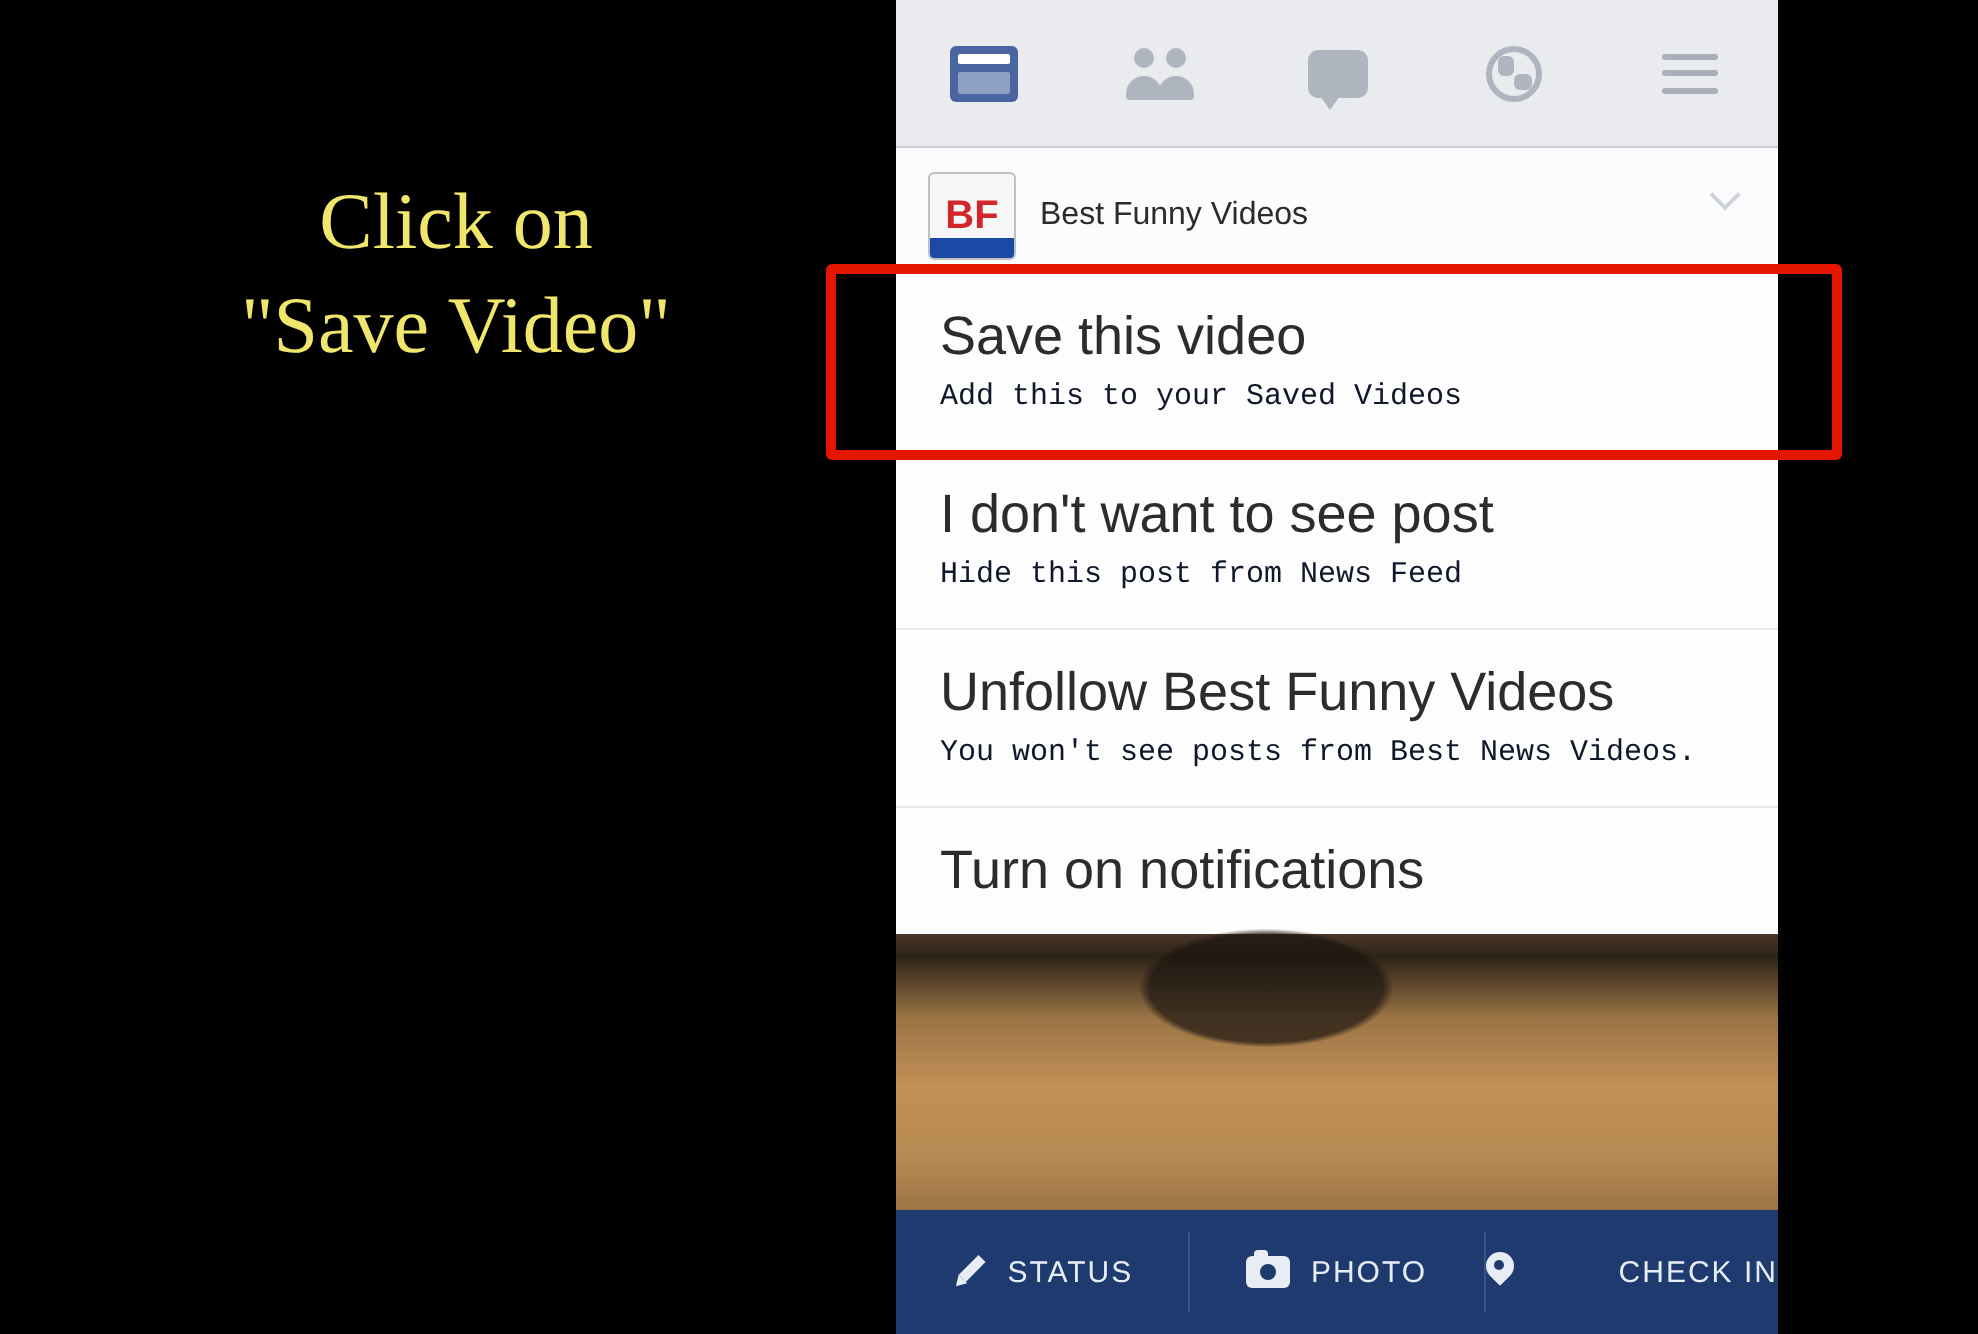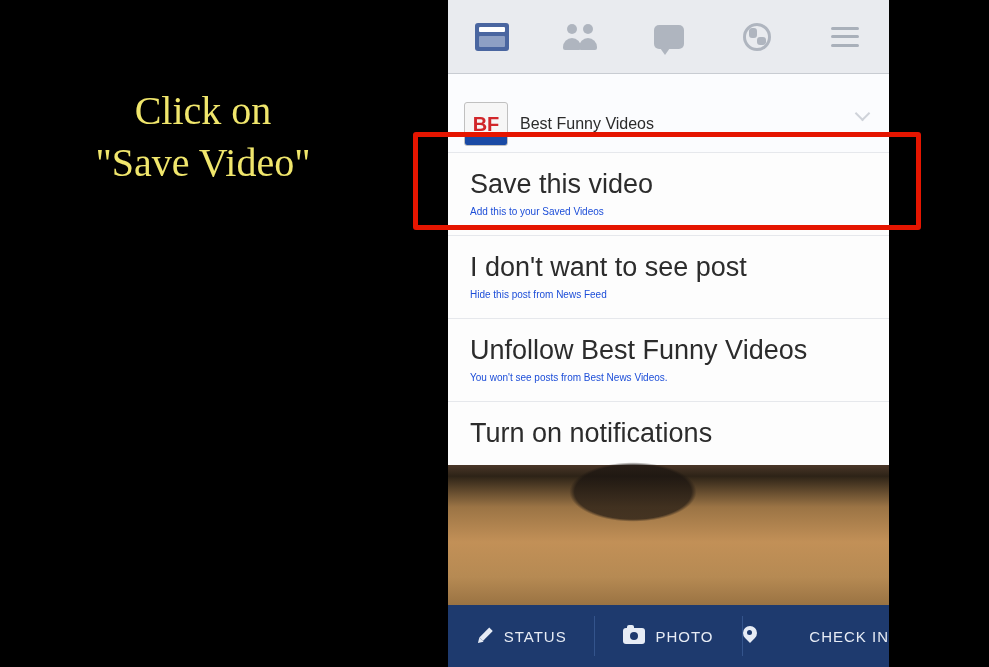--- a/index.html
+++ b/index.html
@@ -6,21 +6,21 @@
   body {
     width: 989px;
     height: 667px;
     background: #000;
     position: relative;
     font-family: Arial, sans-serif;
     overflow: hidden;
   }
   .instruction {
     position: absolute;
-    left: 28px;
+    left: 53px;
     top: 85px;
     color: #f0e66c;
     font-family: Georgia, 'Times New Roman', serif;
     font-size: 40px;
     line-height: 1.3;
     text-align: center;
     width: 350px;
   }
   .phone {
     position: absolute;
@@ -138,21 +138,20 @@
     height: 3px;
     background: #6b7687;
     border-radius: 2px;
   }
   .post-header {
     display: flex;
     align-items: center;
     padding: 12px 16px 6px 16px;
     background: #fbfcfe;
     position: relative;
-    margin-top: 16px;
   }
   .post-avatar {
     width: 44px; height: 44px;
     border-radius: 3px;
     background: #f6f6f6;
     border: 1px solid #c0c0c0;
     display: flex;
     align-items: center;
     justify-content: center;
     font-weight: bold;
@@ -180,23 +179,23 @@
     padding: 16px 22px 18px 22px;
     border-top: 1px solid #e6e8ec;
   }
   .menu-item .title {
     font-family: 'Comic Sans MS', cursive, sans-serif;
     font-size: 27px;
     color: #2c2c2c;
     margin-bottom: 6px;
   }
   .menu-item .sub {
-    font-family: Liberation Sans, sans-serif;
-    font-size: 10px;
-    color: #1d4ed8;
+    font-family: Liberation Mono, monospace;
+    font-size: 15px;
+    color: #0f172a;
   }
   .highlight-box {
     position: absolute;
     border: 5px solid #e51500;
     pointer-events: none;
     left: 413px;
     top: 132px;
     width: 508px;
     height: 98px;
     border-radius: 3px;

